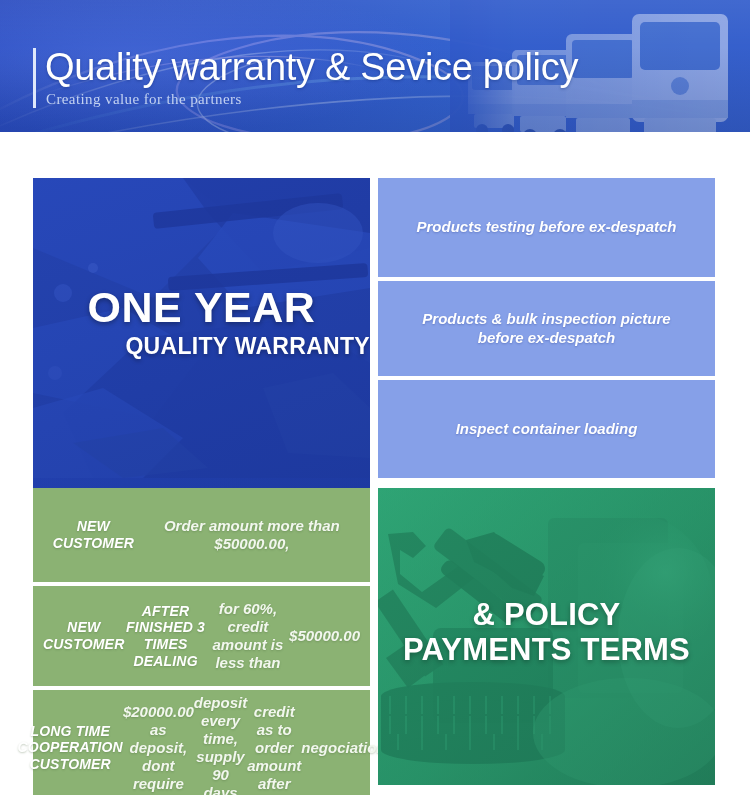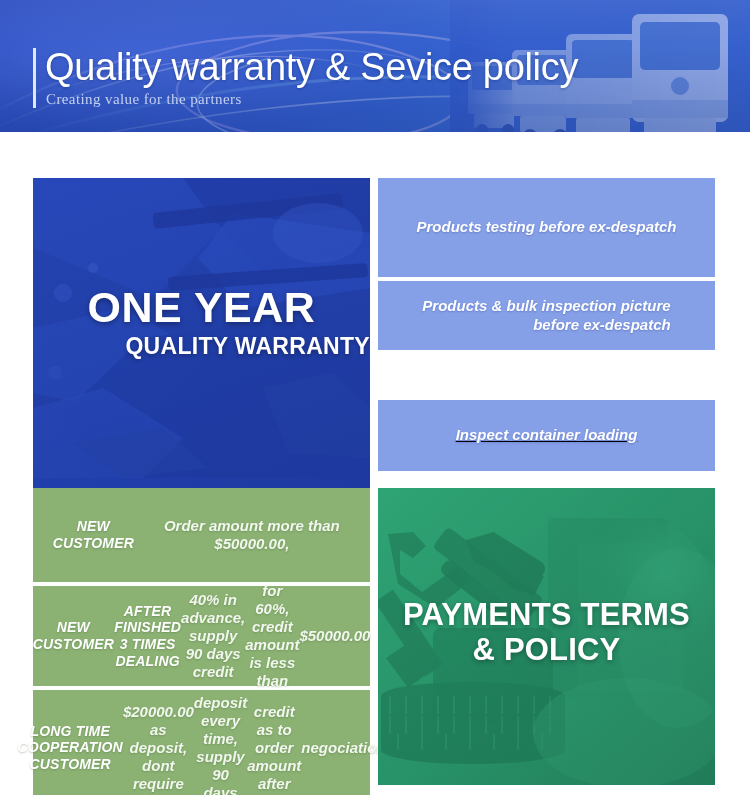--- a/index.html
+++ b/index.html
@@ -108,22 +108,22 @@
     left: 378px;
     width: 337px;
     background: #86a0e8;
     display: flex;
     align-items: center;
     justify-content: center;
     text-align: center;
     padding: 18px 14px;
   }
   #blue-box-0 { top: 178px; height: 99px; }
-  #blue-box-1 { top: 281px; height: 69px; text-align: right; }
-  #blue-box-2 { top: 400px; height: 71px; text-decoration: underline; }
+  #blue-box-1 { top: 281px; height: 95px; }
+  #blue-box-2 { top: 380px; height: 98px; }
   .blue-box .line {
     font-size: 15px;
     font-weight: 700;
     font-style: italic;
     color: #ffffff;
     line-height: 1.25;
     text-shadow: 0 1px 2px rgba(40,60,140,0.35);
   }
 
   .green-box {
@@ -317,21 +317,20 @@
   </div>
 
   <div class="green-box" id="green-box-0">
     <div class="green-head">NEW CUSTOMER</div>
     <div class="green-body">Order amount more than $50000.00,</div>
   </div>
 
   <div class="green-box" id="green-box-1">
     <div class="green-head">NEW CUSTOMER</div>
     <div class="green-head">AFTER FINISHED 3 TIMES DEALING</div>
-    <div class="green-body">40% in advance, supply 90 days credit</div>
     <div class="green-body">for 60%, credit amount is less than</div>
     <div class="green-body">$50000.00</div>
   </div>
 
   <div class="green-box" id="green-box-2">
     <div class="green-head">LONG TIME COOPERATION CUSTOMER</div>
     <div class="green-body">$20000.00 as deposit, dont require</div>
     <div class="green-body">deposit every time, supply 90 days</div>
     <div class="green-body">credit as to order amount after</div>
     <div class="green-body">negociation</div>
@@ -382,18 +381,18 @@
       <g stroke="#2f9a72" stroke-width="1.6" opacity="0.85">
         <path d="M12,208 L12,226 M28,208 L28,226 M44,208 L44,226 M60,208 L60,226 M76,208 L76,226 M92,208 L92,226 M108,208 L108,226 M124,208 L124,226 M140,208 L140,226 M156,208 L156,226 M172,208 L172,226"></path>
         <path d="M12,228 L12,246 M28,228 L28,246 M44,228 L44,246 M60,228 L60,246 M76,228 L76,246 M92,228 L92,246 M108,228 L108,246 M124,228 L124,246 M140,228 L140,246 M156,228 L156,246 M172,228 L172,246"></path>
         <path d="M20,246 L20,262 M44,246 L44,262 M68,246 L68,262 M92,246 L92,262 M116,246 L116,262 M140,246 L140,262 M164,246 L164,262"></path>
       </g>
       <ellipse cx="250" cy="245" rx="95" ry="55" fill="#3aa87d" opacity="0.45"></ellipse>
       <ellipse cx="300" cy="150" rx="60" ry="90" fill="#45b58a" opacity="0.3"></ellipse>
     </svg>
     <div class="payments-tint"></div>
     <div class="payments-text">
+      <div>&amp; POLICY</div>
       <div>PAYMENTS TERMS</div>
-      <div>&amp; POLICY</div>
     </div>
   </div>
 
 </div>
 
 </body></html>

